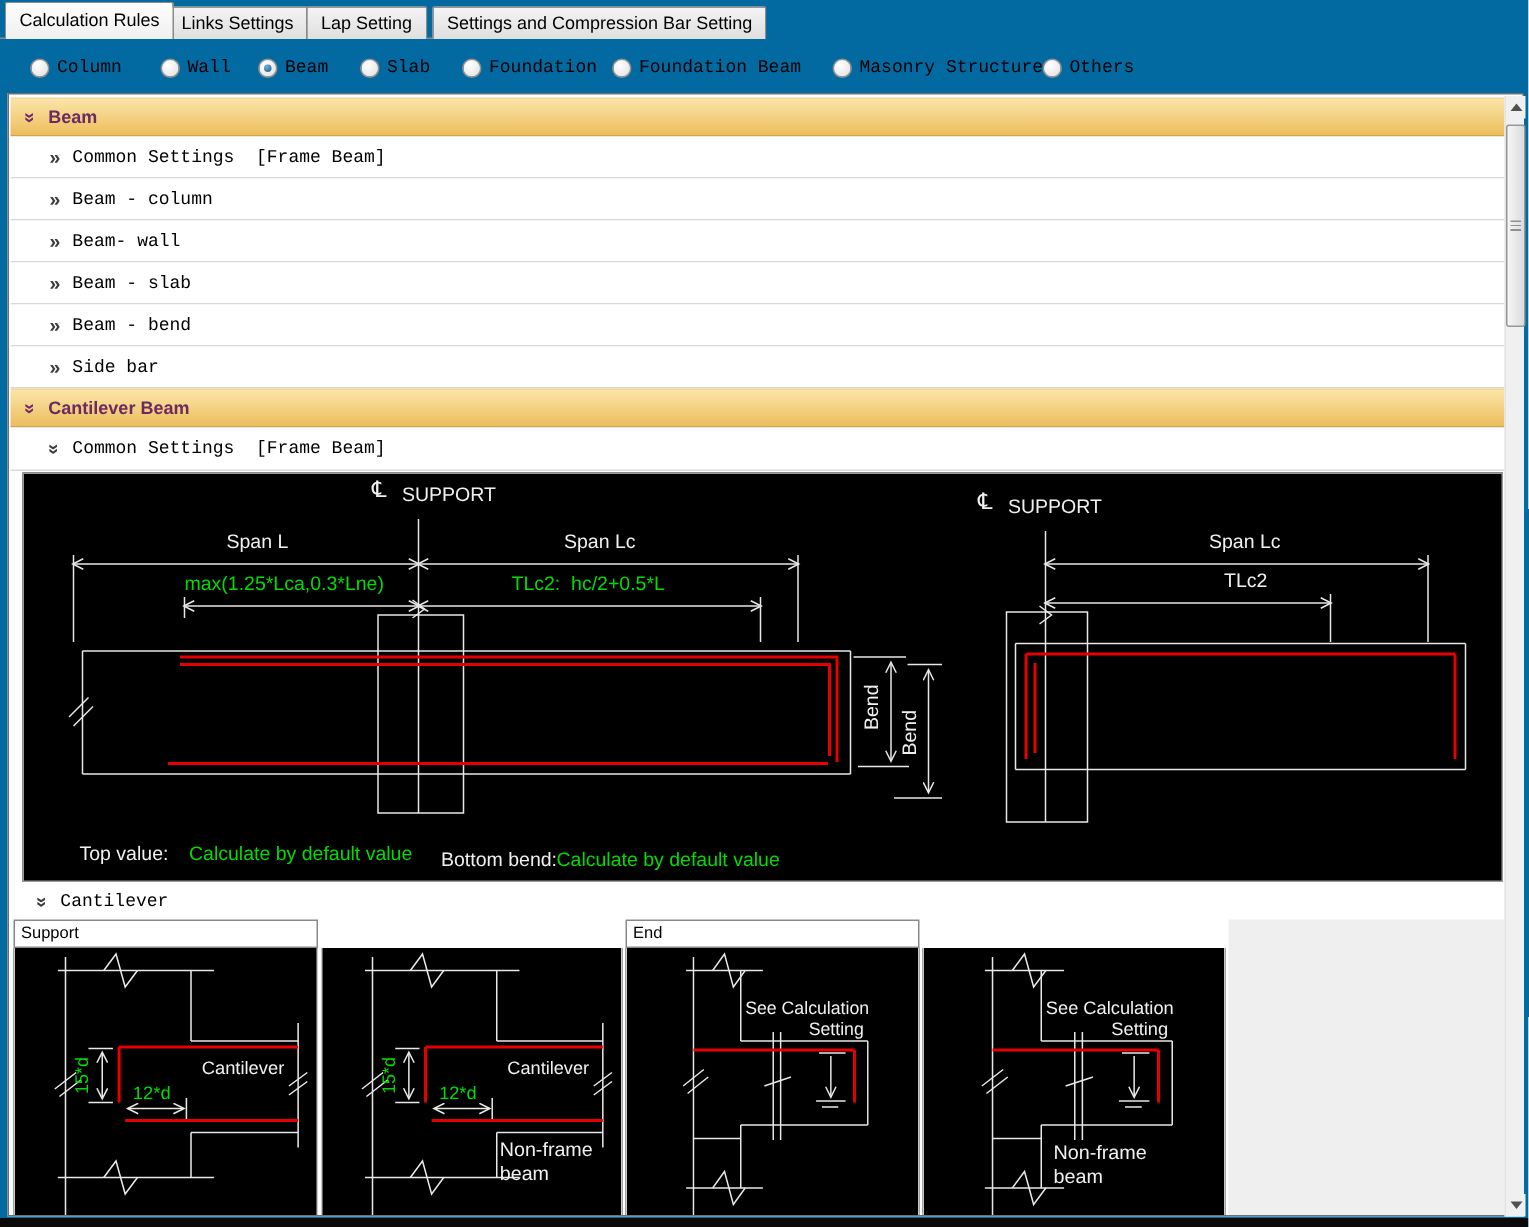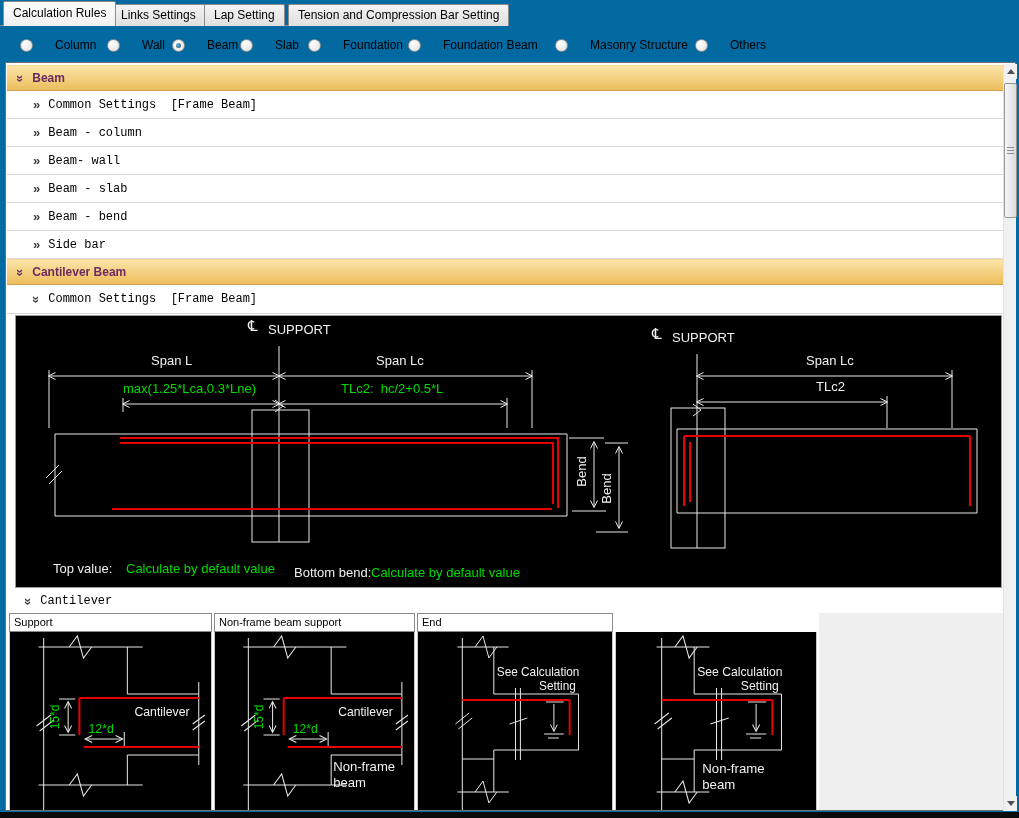--- a/index.html
+++ b/index.html
@@ -21,21 +21,21 @@
     top:1px; height:25px; line-height:23px; background:linear-gradient(#FDFDFD,#F0F0F0);
     z-index:2;
   }
   
   .radio-row { position:absolute; left:0; top:33px; width:1019px; height:26px; }
   .radio { position:absolute; top:5px; display:flex; align-items:center; white-space:pre; }
   .rb { position:relative; width:13px; height:13px; border-radius:50%;
         border:1px solid #8F8F8F; background:radial-gradient(circle at 35% 30%,#FFFFFF,#DFDFDF); }
   .rb.checked::after { content:""; position:absolute; left:3px; top:3px; width:5px; height:5px;
         border-radius:50%; background:radial-gradient(circle at 35% 30%,#6FB2D9,#1D5379); }
-  .rlabel { margin-left:22px; }
+  .rlabel { margin-left:5px;font-family:Liberation Mono, monospace; }
   
   .panel { position:absolute; left:5px; top:62px; width:1011px; height:749px;
            border:1px solid #6F6F6F; background:#FFFFFF; }
   .content { position:absolute; left:1px; top:1px; width:996px; height:746px; background:#FFFFFF; }
   .acc-header {
     position:absolute; left:0; width:996px; height:26px; display:flex; align-items:center;
     background:linear-gradient(#FBE4A8,#ECBE5C); border-top:1px solid #F6D896;
     border-bottom:1px solid #CFA352; color:#6B2A60; font-weight:bold;
   }
   .acc-header .chev { margin:0 8px 0 10px; }
@@ -87,21 +87,21 @@
 </head>
 <body>
 
 <div id="screen">
 
   <div class="tabbar">
     <div class="tab-baseline"></div>
     <div class="tab active" style="left:3px">Calculation Rules</div>
     <div class="tab" style="left:111px">Links Settings</div>
     <div class="tab" style="left:204px">Lap Setting</div>
-    <div class="tab" style="left:288px">Tension and Compression Bar Setting</div>
+    <div class="tab" style="left:288px">Settings and Compression Bar Setting</div>
   </div>
 
   <div class="radio-row">
     <label class="radio" style="left:20px"><span class="rb"></span><span class="rlabel">Column</span></label>
     <label class="radio" style="left:107px"><span class="rb"></span><span class="rlabel">Wall</span></label>
     <label class="radio" style="left:172px"><span class="rb checked"></span><span class="rlabel">Beam</span></label>
     <label class="radio" style="left:240px"><span class="rb"></span><span class="rlabel">Slab</span></label>
     <label class="radio" style="left:308px"><span class="rb"></span><span class="rlabel">Foundation</span></label>
     <label class="radio" style="left:408px"><span class="rb"></span><span class="rlabel">Foundation Beam</span></label>
     <label class="radio" style="left:555px"><span class="rb"></span><span class="rlabel">Masonry Structure</span></label>
@@ -268,21 +268,20 @@
                 <line x1="72" y1="115" x2="185" y2="115"></line>
               </g>
               <text x="44" y="89" transform="rotate(-90 44 85)" text-anchor="middle" fill="#00DC00" font-size="12">15*d</text>
               <text x="77" y="101" fill="#00DC00" font-size="12">12*d</text>
               <text x="122" y="84" fill="#F0F0F0" font-size="12">Cantilever</text>
             </svg>
           </div>
         </div>
 
         <div class="ccol" style="left:207px;width:201px">
-          <div class="chead">Non-frame beam support</div>
           <div class="cbody">
             <svg viewBox="0 0 197 178" preserveAspectRatio="none">
               <defs>
                   <marker id="c1" markerWidth="9" markerHeight="8" refX="7" refY="4" orient="auto-start-reverse">
                     <path d="M0.5,0.5 L7.5,4 L0.5,7.5" fill="none" stroke="#E8E8E8" stroke-width="1"></path>
                   </marker>
                 </defs>
               <g stroke="#E8E8E8" stroke-width="1" fill="none">
                 <line x1="33" y1="6" x2="33" y2="178"></line>
                 <line x1="28" y1="15" x2="130" y2="15"></line>

